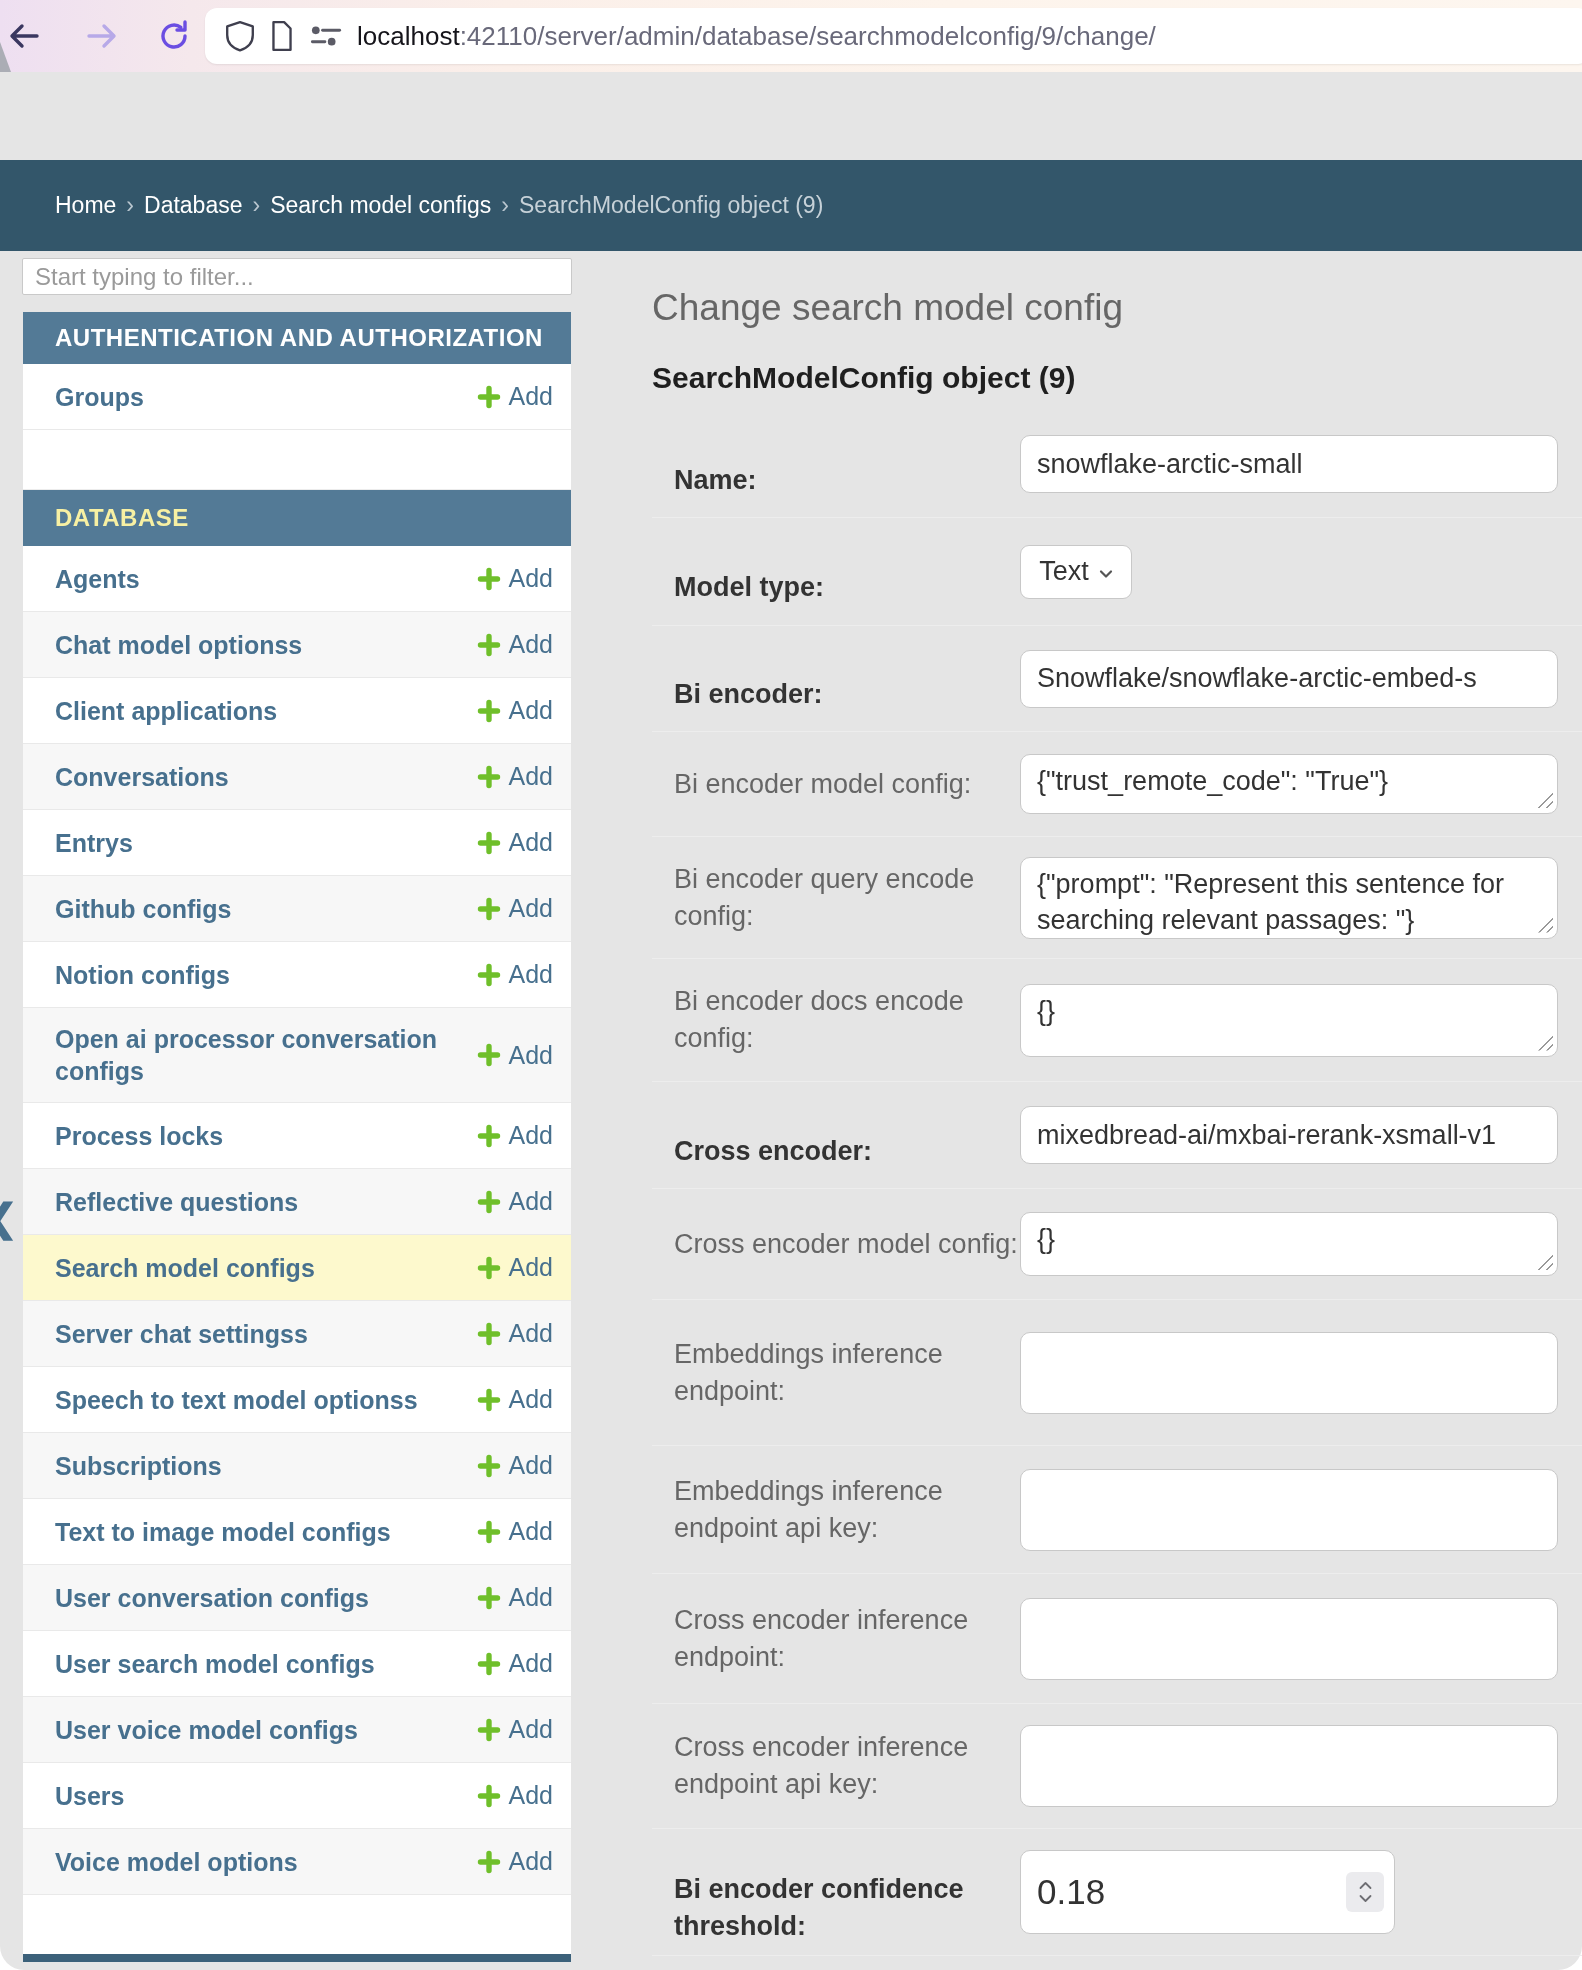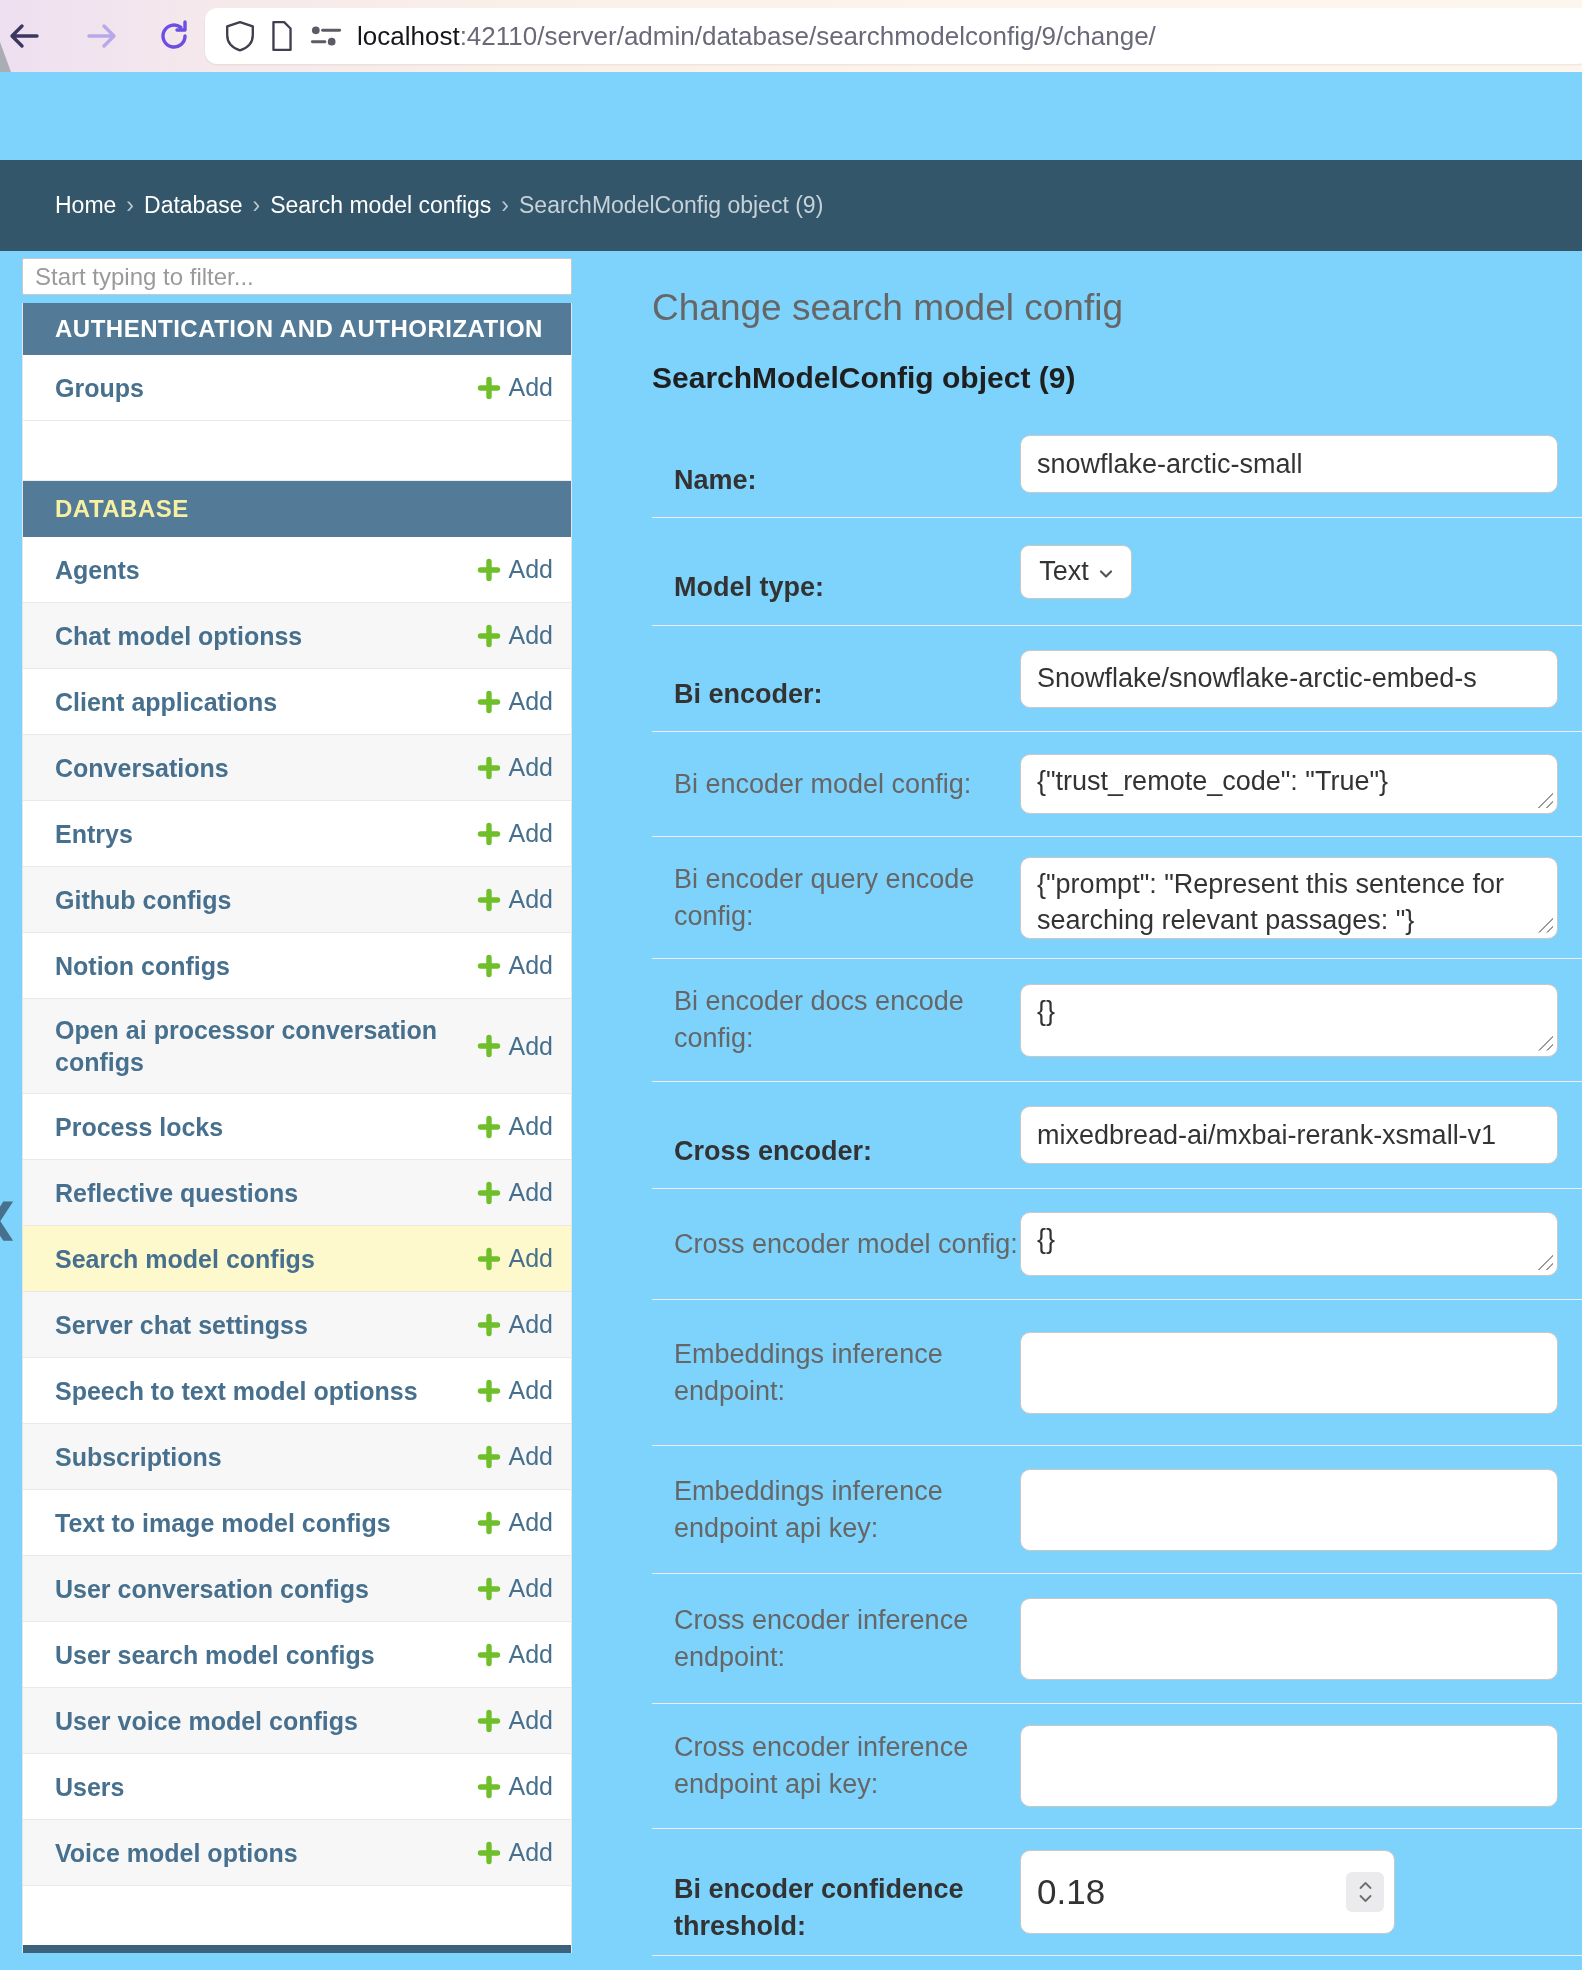--- a/index.html
+++ b/index.html
@@ -3,21 +3,21 @@
 <meta charset="utf-8">
 <style>
   :root{
     --header-bg:#4b7487; --breadcrumb-bg:#33566a; --caption-bg:#537a96;
     --caption-hl:#f7f0a3; --link:#47708e; --plus:#6fbf2a; --sel:#fdf9cd;
     --title:#f0da5a;
   }
   *{margin:0;padding:0;box-sizing:border-box;}
   html,body{background:#fff;}
   body{font-family:"Liberation Sans",sans-serif;width:1582px;height:1970px;position:relative;overflow:hidden;}
-  .page{position:absolute;inset:0;width:1582px;height:1970px;background:#7dd3fc;}
+  .page{position:absolute;inset:0;width:1582px;height:1970px;background:#e5e5e5;border-radius:24px;}
 
   
   .browser-bar{position:absolute;left:0;top:0;width:1582px;height:72px;
     background:linear-gradient(90deg,#eedff1 0%,#f5e8ec 12%,#fbefe9 32%,#fdf4ec 60%,#fdf6ef 100%);}
   .nav-btn{position:absolute;top:12px;width:44px;height:48px;display:flex;align-items:center;justify-content:center;}
   .nav-back{left:2px;} .nav-fwd{left:80px;} .nav-refresh{left:152px;}
   .window-corner{position:absolute;left:0;top:42px;width:11px;height:30px;background:#9aa0a6;
     clip-path:polygon(0 0,100% 100%,0 100%);opacity:.8;}
   .url-field{position:absolute;left:205px;top:8px;width:1385px;height:56px;background:#fff;border-radius:12px;
     display:flex;align-items:center;box-shadow:0 1px 2px rgba(0,0,0,.08);}
@@ -31,21 +31,21 @@
   .site-title{color:var(--title);font-size:35px;font-weight:400;}
   .breadcrumbs{position:absolute;left:0;top:160px;width:1582px;height:91px;background:var(--breadcrumb-bg);
     display:flex;align-items:center;padding-left:55px;font-size:23px;gap:10px;}
   .breadcrumbs a{color:#ffffff;text-decoration:none;}
   .breadcrumbs .sep{color:#b9c6cf;}
   .breadcrumbs .current{color:#c6d1d8;}
 
   
   .sidebar{position:absolute;left:22px;top:258px;width:550px;}
   .filter-input{width:100%;height:37px;border:1px solid #c9c9c9;border-radius:2px;font-size:24px;
-    padding:0 12px;color:#333;font-family:inherit;margin-bottom:8px;background:#fff;}
+    padding:0 12px;color:#333;font-family:inherit;margin-bottom:17px;background:#fff;}
   .filter-input::placeholder{color:#9a9a9a;}
   .sidebar-body{border-left:1px solid #e5e5e5;border-right:1px solid #e5e5e5;}
   .caption{background:var(--caption-bg);color:#fff;font-weight:bold;font-size:24px;letter-spacing:.5px;
     display:flex;align-items:center;padding-left:32px;height:52px;cursor:pointer;}
   .caption.hl{color:var(--caption-hl);height:56px;}
   .side-row{display:flex;align-items:center;min-height:66px;padding:15px 18px 15px 32px;
     border-bottom:1px solid #e9e9e9;background:#fff;}
   .side-row.alt{background:#f7f7f7;}
   .side-row.selected{background:var(--sel);}
   .side-row .model-link{flex:1;color:var(--link);font-weight:bold;font-size:25px;line-height:32px;

